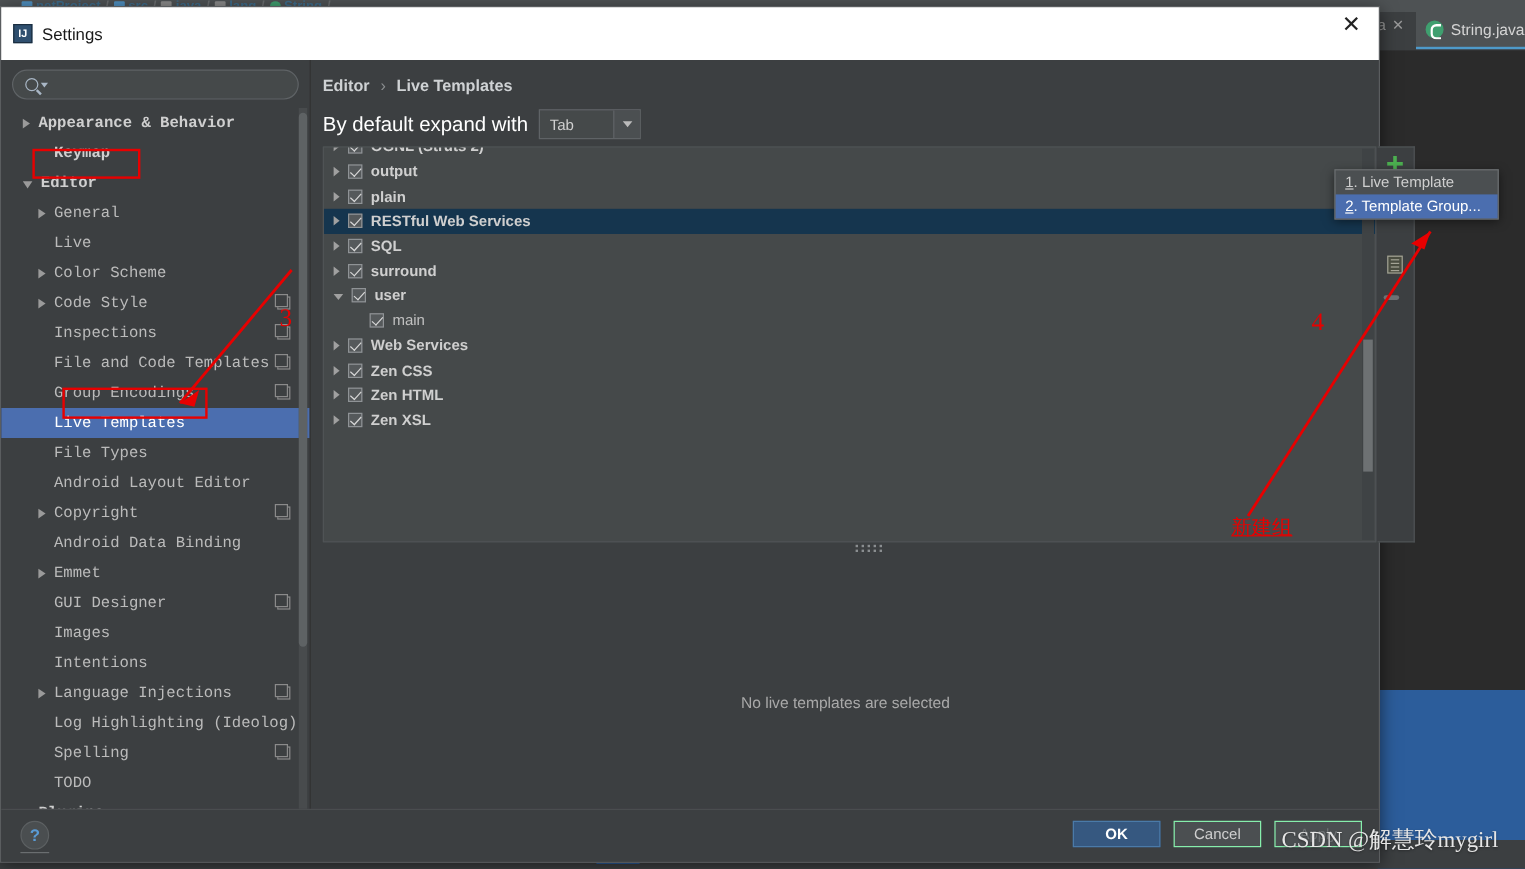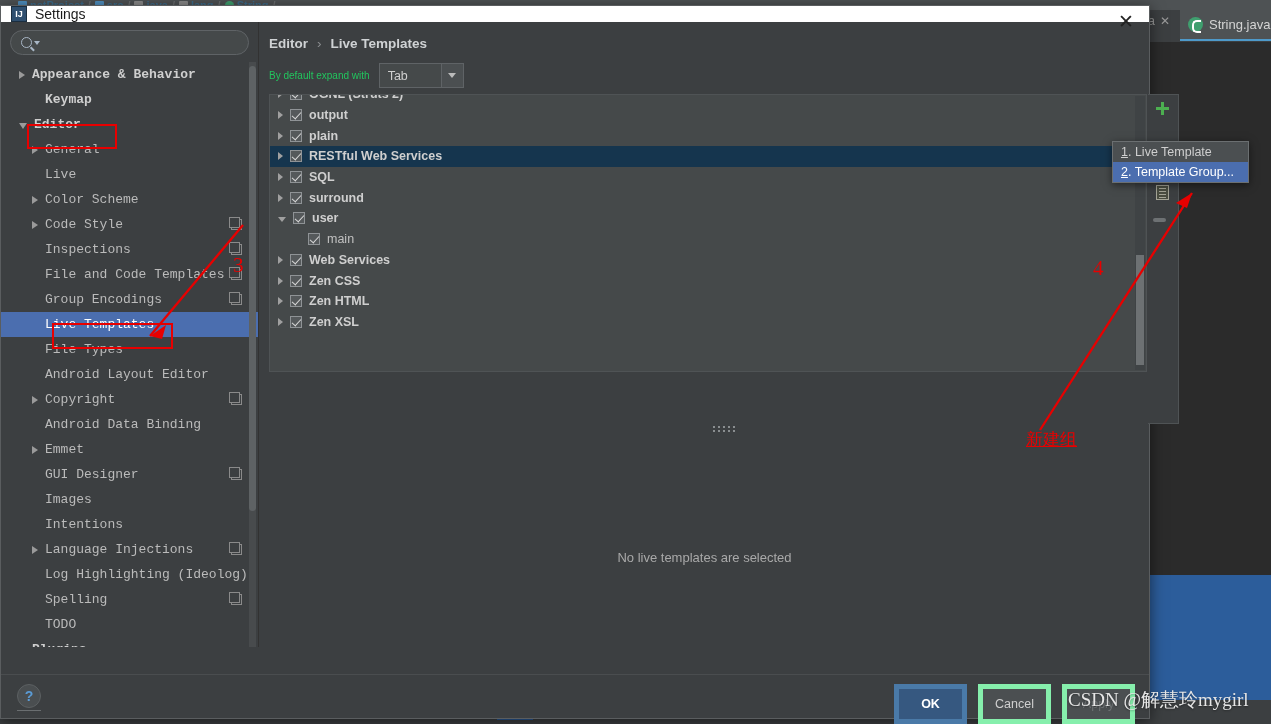--- a/index.html
+++ b/index.html
@@ -74,21 +74,21 @@
 
   
   .dialog {
     position: absolute; left: 0px; top: 5px;
     width: 1150px; height: 714px;
     background: #3c3f41;
     border: 1px solid #5a5d5f;
     box-shadow: 0 3px 14px rgba(0,0,0,.55);
   }
   .titlebar {
-    height: 16px; background: #ffffff;
+    height: 44px; background: #ffffff;
     display: flex; align-items: center;
     padding-left: 10px;
     position: relative;
   }
   .title-ic {
     width: 16px; height: 16px; background: #2f4f6f;
     border: 1px solid #1b2e40;
     display: flex; align-items: center; justify-content: center;
     color: #ffffff; font-size: 9px; font-weight: bold;
     font-family: "Liberation Sans", sans-serif;
@@ -184,42 +184,42 @@
   .content { position: absolute; left: 259px; top: 0; right: 0; height: 625px; }
   .breadcrumb {
     padding: 14px 0 0 9px; font-size: 13.5px; font-weight: bold; color: #cfd2d4;
     display: flex; align-items: center; gap: 9px;
   }
   .breadcrumb .sep { color: #8b8e90; font-weight: normal; }
   .expand-row {
     display: flex; align-items: center; gap: 9px;
     padding: 12px 0 0 9px;
   }
-  .expand-label { font-size: 10px; color: #22c55e; }
+  .expand-label { font-size: 17px; color: #ffffff; }
   .combo {
     display: flex; align-items: stretch;
     height: 25px; width: 85px;
     border: 1px solid #5f6366; background: #45494a;
   }
   .combo-val { flex: 1; display: flex; align-items: center; padding-left: 8px; font-size: 12.5px; color: #cfcfcf;}
   .combo-btn {
     width: 22px; border-left: 1px solid #5f6366;
     display: flex; align-items: center; justify-content: center;
     background: #4b4f51;
   }
   .combo-caret {
     width: 0; height: 0;
     border-left: 4px solid transparent; border-right: 4px solid transparent;
     border-top: 5px solid #bbbbbb;
   }
 
   
   .tpl-panel {
     position: absolute; left: 9px; top: 72px;
-    width: 878px; height: 278px;
+    width: 878px; height: 330px;
     border: 1px solid #4f5355; background: #45494a;
     overflow: hidden;
   }
   .tpl-row {
     height: 20.7px; display: flex; align-items: center;
     padding-left: 8px; font-size: 12.5px;
     color: #cfcfcf; font-weight: bold; white-space: nowrap;
   }
   .tpl-row.child { padding-left: 38px; font-weight: normal; color: #c0c0c0; }
   .tpl-row.selrow { background: #15354e; }
@@ -304,23 +304,23 @@
     width: 24px; height: 24px; border-radius: 50%;
     background: #4a4e50; border: 1px solid #5c6062;
     display: flex; align-items: center; justify-content: center;
     color: #5a9bd5; font-size: 14px; font-weight: bold;
   }
   .help-underline {
     position: absolute; left: 16px; top: 35px; width: 24px; height: 1px;
     background: #6a6e70;
   }
   .btn {
-    position: absolute; top: 9px; height: 40px;
+    position: absolute; top: 9px; height: 22px;
     display: flex; align-items: center; justify-content: center;
-    font-size: 12.5px; border: 5px solid #86efac;
+    font-size: 12.5px; border: 1px solid #86efac;
     background: #4b4f51; color: #cfcfcf;
   }
   .btn.primary { background: #365880; border-color: #4a7aa8; color: #ffffff; font-weight: bold; }
   .btn.disabled { color: #6e7274; }
 
   
   .popup {
     position: absolute; left: 1112px; top: 141px;
     width: 137px;
     background: #4b4f51; border: 1px solid #6b6f71;

